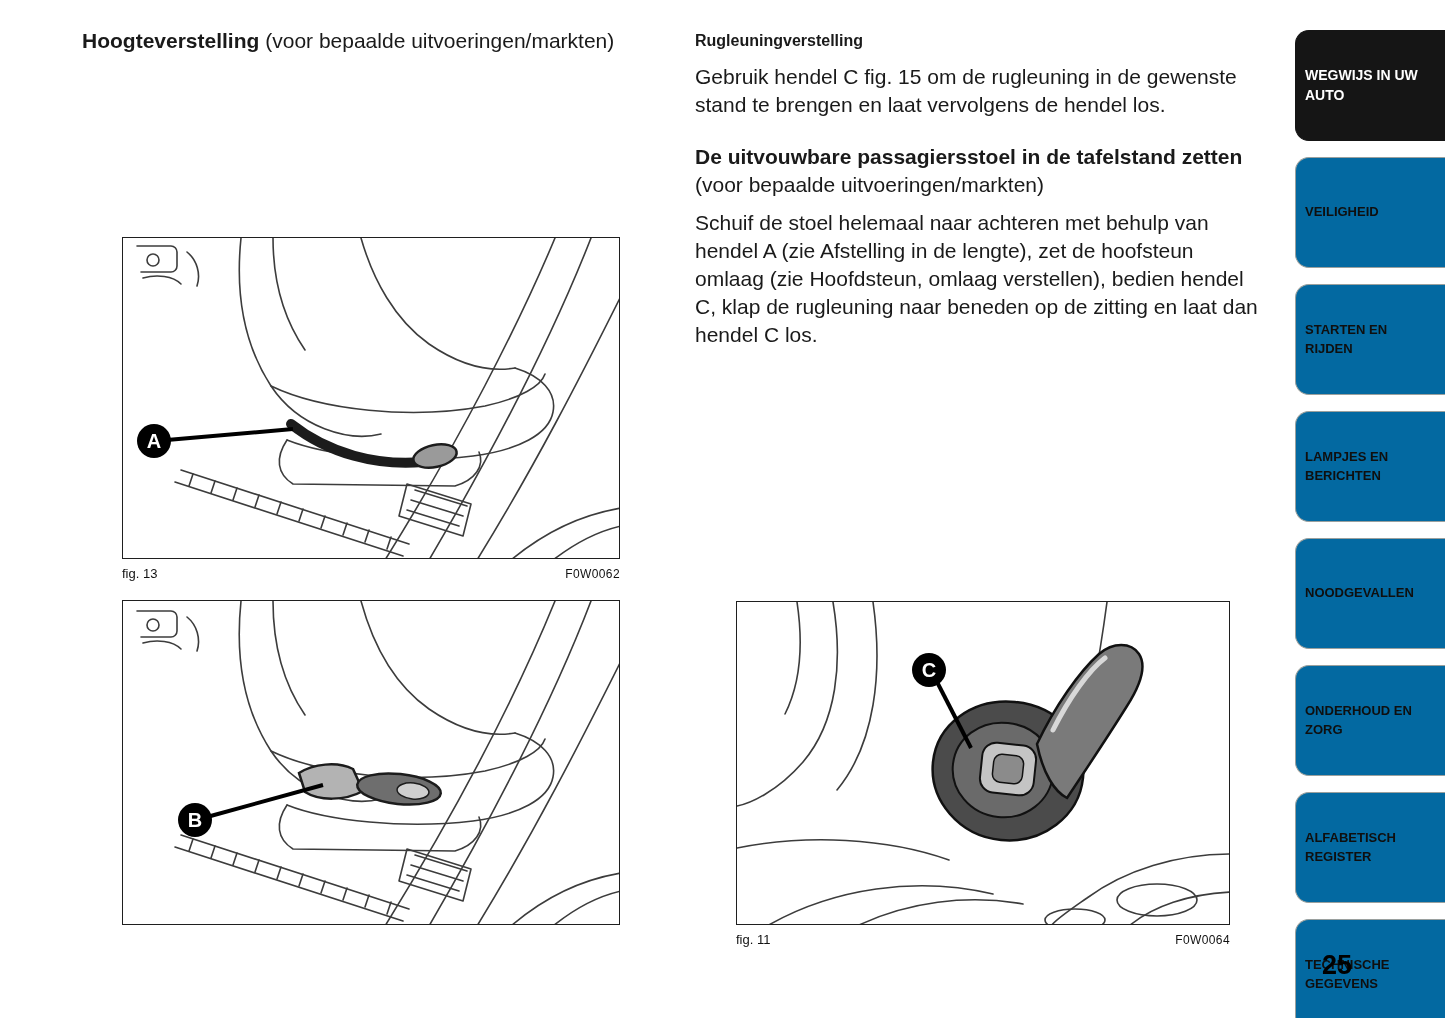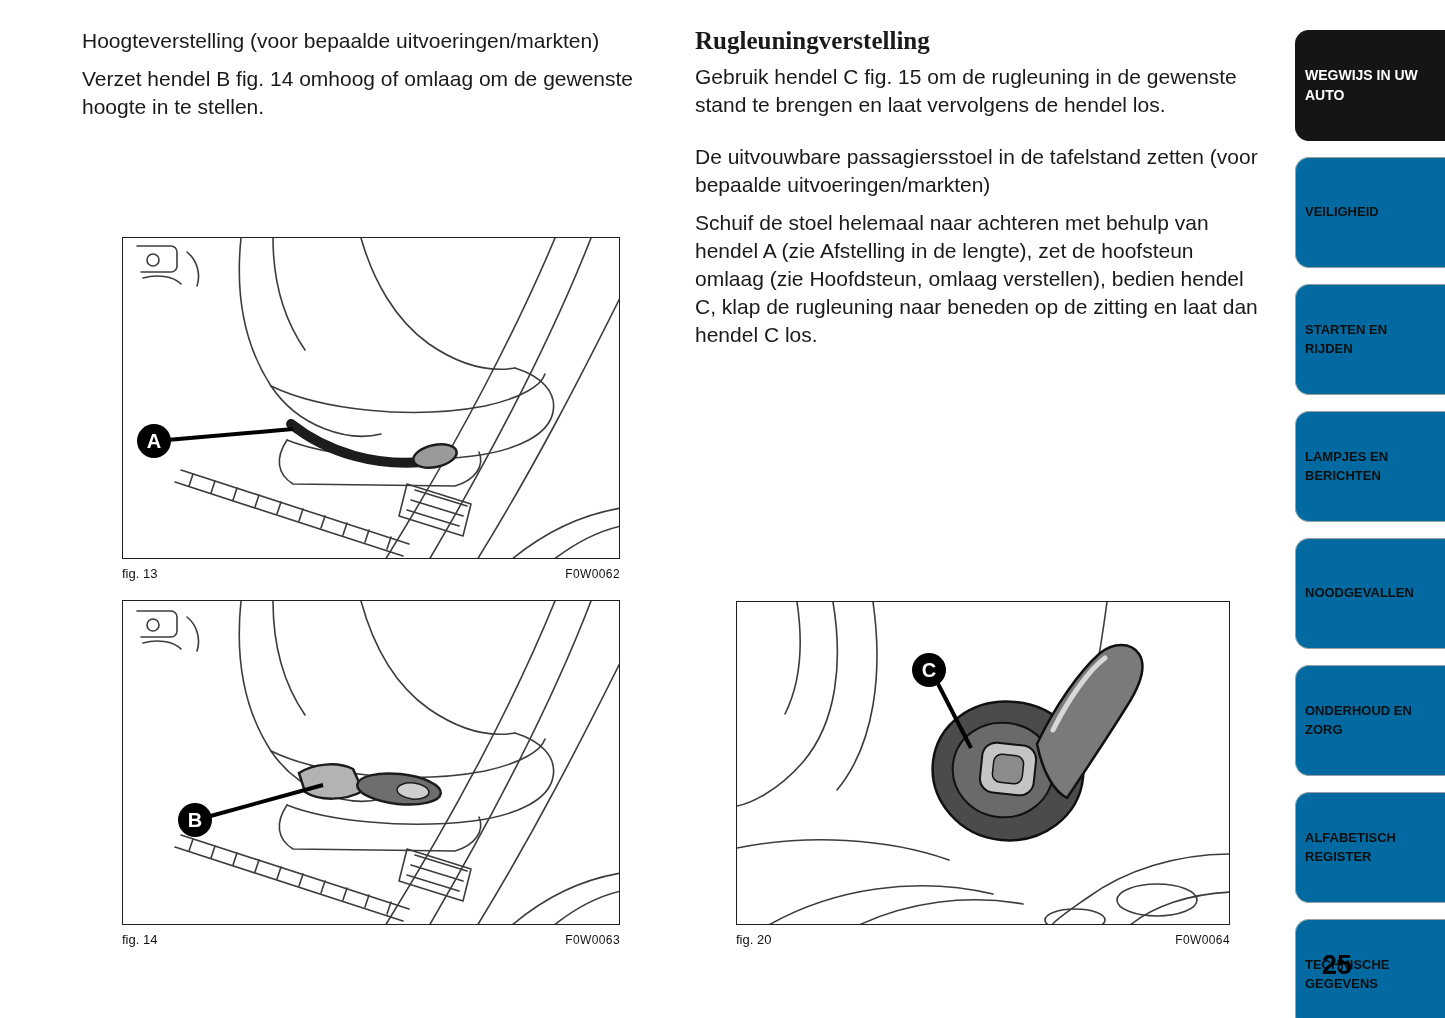--- a/index.html
+++ b/index.html
@@ -5,22 +5,22 @@
   * { margin:0; padding:0; box-sizing:border-box; }
   html, body { background:#ffffff; }
   #page {
     position:relative; width:1445px; height:1018px; background:#fff;
     font-family:"Liberation Sans", sans-serif; color:#1a1a1a; overflow:hidden;
   }
   .col { position:absolute; }
   .body-text { font-size:21px; line-height:28px; color:#1a1a1a; }
   .para { margin-bottom:24px; }
   .para-tight { margin-bottom:10px; }
-  .bold { font-weight:normal; }
-  .mid-heading { font-size:25px; font-weight:bold; margin-bottom:8px;font-family:Liberation Serif, serif; }
+  .bold { font-weight:bold; }
+  .mid-heading { font-size:16px; font-weight:bold; margin-bottom:8px; }
   .figure { position:absolute; }
   .fig-box { border:1.5px solid #1f1f1f; background:#fff; position:relative; overflow:hidden; }
   .fig-caption-row { display:flex; justify-content:space-between; align-items:baseline; margin-top:7px; }
   .fig-caption { font-size:13px; color:#111; }
   .fig-code { font-size:12px; font-weight:normal; letter-spacing:0.4px; color:#111; }
   .sidebar { position:absolute; top:30px; right:0; width:150px; display:flex; flex-direction:column; gap:16px; }
   .tab {
     height:111px; background:#0369a1; border:1px solid #9aa09e; border-right:none;
     border-radius:14px 0 0 14px; display:flex; align-items:center;
     padding:0 10px 0 9px; cursor:pointer;
@@ -31,21 +31,20 @@
   .page-number { position:absolute; left:1322px; top:950px; font-size:27px; font-weight:bold; color:#000; }
   svg text { font-family:"Liberation Sans", sans-serif; }
 </style>
 </head>
 <body>
 
 <div id="page">
 
   <div class="col body-text" style="left:82px; top:27px; width:556px;">
     <p class="para-tight"><span class="bold">Hoogteverstelling</span><span> (voor bepaalde uitvoeringen/markten)</span></p>
-    <p class="para">Verzet hendel B fig. 14 omhoog of omlaag om de gewenste hoogte in te stellen.</p>
   </div>
 
   <div class="col body-text" style="left:695px; top:27px; width:568px;">
     <div class="mid-heading">Rugleuningverstelling</div>
     <p class="para" style="">Gebruik hendel C fig. 15 om de rugleuning in de gewenste stand te brengen en laat vervolgens de hendel los.</p>
     <p class="para-tight"><span class="bold">De uitvouwbare passagiersstoel in de tafelstand zetten</span><span> (voor bepaalde uitvoeringen/markten)</span></p>
     <p class="para">Schuif de stoel helemaal naar achteren met behulp van hendel A (zie Afstelling in de lengte), zet de hoofsteun omlaag (zie Hoofdsteun, omlaag verstellen), bedien hendel C, klap de rugleuning naar beneden op de zitting en laat dan hendel C los.</p>
   </div>
 
   <figure class="figure" style="left:122px; top:237px; width:498px;">
@@ -112,24 +111,20 @@
           <path d="M292 254 l 52 16 M288 264 l 52 16 M284 274 l 52 16"></path>
         </g>
         <path d="M176 172 C 190 163 214 160 230 168 L 240 190 C 222 200 196 200 182 191 Z" fill="#b3b3b3" stroke="#1c1c1c" stroke-width="2.5"></path>
         <ellipse cx="276" cy="188" rx="42" ry="15" transform="rotate(6 276 188)" fill="#6e6e6e" stroke="#1c1c1c" stroke-width="2.5"></ellipse>
         <ellipse cx="290" cy="190" rx="16" ry="8" transform="rotate(6 290 190)" fill="#cfcfcf" stroke="#1c1c1c" stroke-width="1.5"></ellipse>
         <line x1="84" y1="216" x2="200" y2="184" stroke="#000" stroke-width="4"></line>
         <circle cx="72" cy="219" r="17" fill="#000"></circle>
         <text x="72" y="226" text-anchor="middle" font-size="20" font-weight="bold" fill="#ffffff">B</text>
       </svg>
     </div>
-    <div class="fig-caption-row">
-      <span class="fig-caption">fig. 14</span>
-      <span class="fig-code">F0W0063</span>
-    </div>
   </figure>
 
   <figure class="figure" style="left:736px; top:601px; width:494px;">
     <div class="fig-box" style="height:324px;">
       <svg viewBox="0 0 494 324" width="494" height="324">
         <g fill="none" stroke="#3c3c3c" stroke-width="1.6" stroke-linecap="round" stroke-linejoin="round">
           <path d="M96 0 C 106 60 100 120 66 160 C 40 190 12 202 0 204"></path>
           <path d="M136 0 C 146 70 138 142 100 188"></path>
           <path d="M60 0 C 66 40 64 80 48 112"></path>
           <path d="M370 0 C 362 60 350 130 330 190"></path>
@@ -146,21 +141,21 @@
         <rect x="244" y="142" width="54" height="50" rx="14" transform="rotate(6 271 167)" fill="#c4c4c4" stroke="#111" stroke-width="2"></rect>
         <rect x="256" y="153" width="30" height="28" rx="8" transform="rotate(6 271 167)" fill="#8b8b8b" stroke="#111" stroke-width="1.5"></rect>
         <path d="M300 142 C 318 104 342 70 362 52 C 376 40 394 40 402 52 C 410 64 404 82 390 104 C 370 136 346 172 330 196 C 318 190 306 172 300 142 Z" fill="#7a7a7a" stroke="#111" stroke-width="2.5"></path>
         <path d="M316 128 C 332 96 352 68 368 56" stroke="#d8d8d8" stroke-width="5" fill="none" stroke-linecap="round"></path>
         <line x1="198" y1="76" x2="234" y2="146" stroke="#000" stroke-width="4"></line>
         <circle cx="192" cy="68" r="17" fill="#000"></circle>
         <text x="192" y="75" text-anchor="middle" font-size="20" font-weight="bold" fill="#ffffff">C</text>
       </svg>
     </div>
     <div class="fig-caption-row">
-      <span class="fig-caption">fig. 20</span>
+      <span class="fig-caption">fig. 11</span>
       <span class="fig-code">F0W0064</span>
     </div>
   </figure>
 
   <nav class="sidebar">
     <div class="tab active">
       <span class="tab-label">WEGWIJS IN UW AUTO</span>
     </div>
     <div class="tab">
       <span class="tab-label">VEILIGHEID</span>

